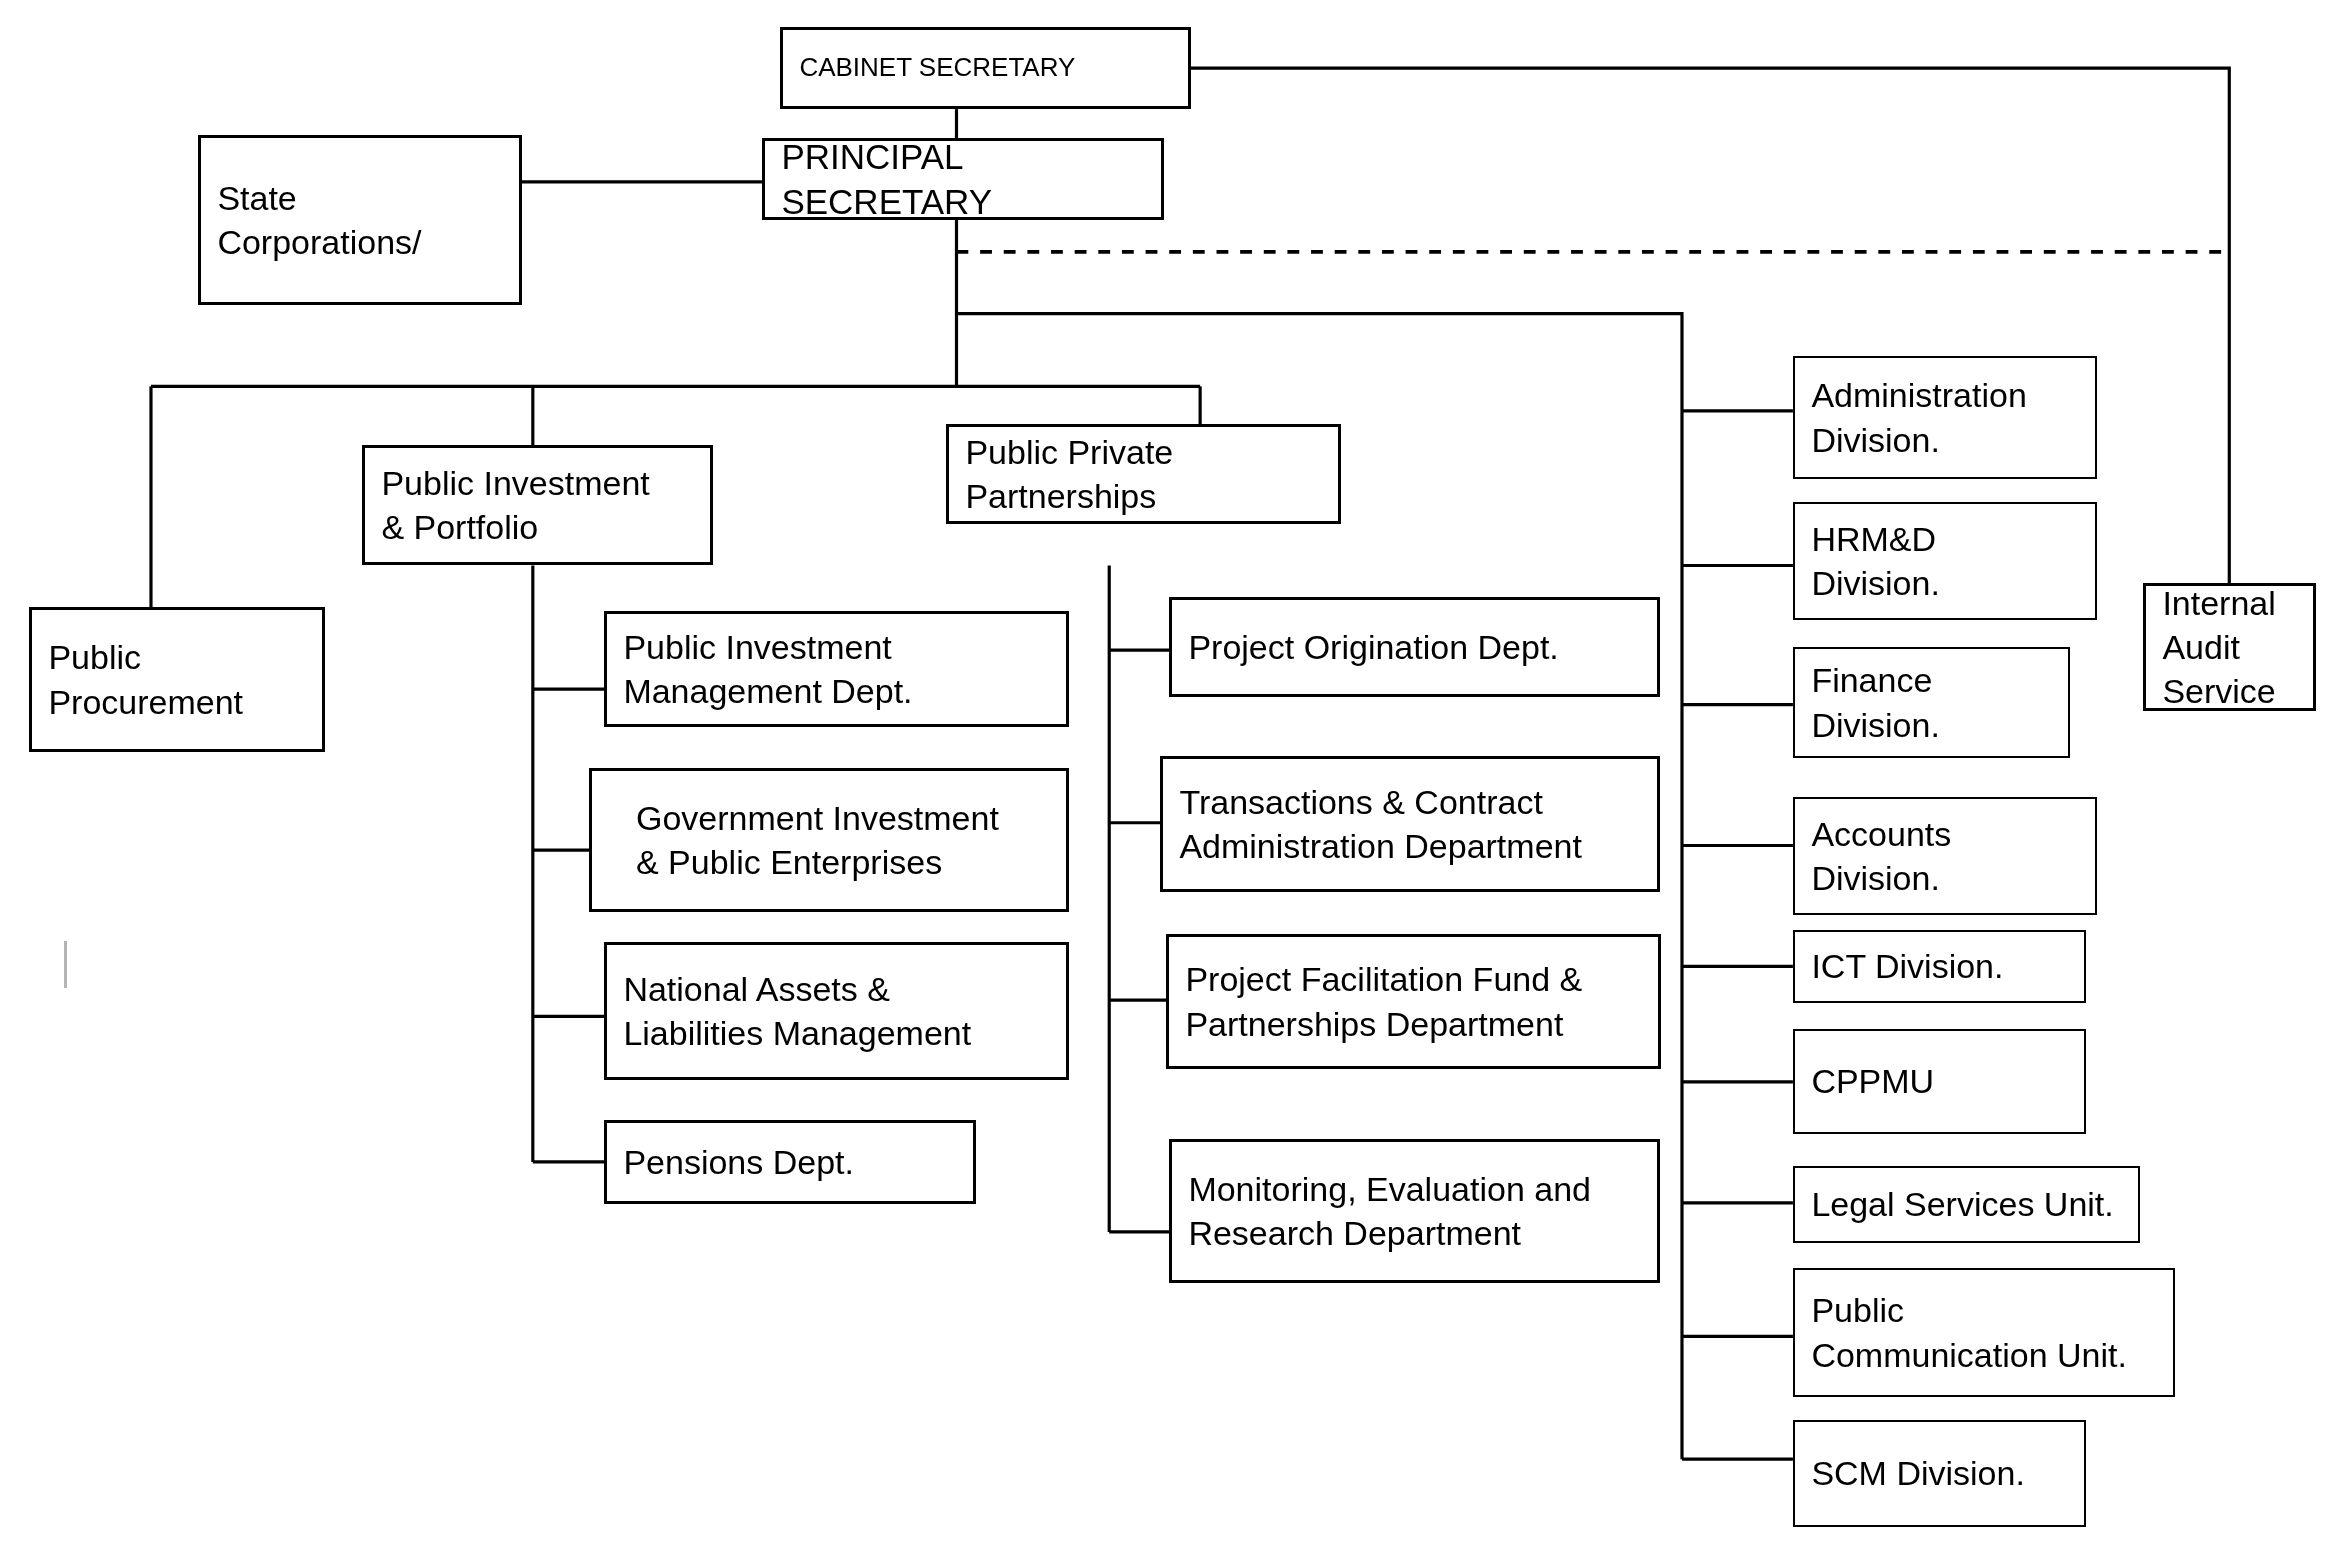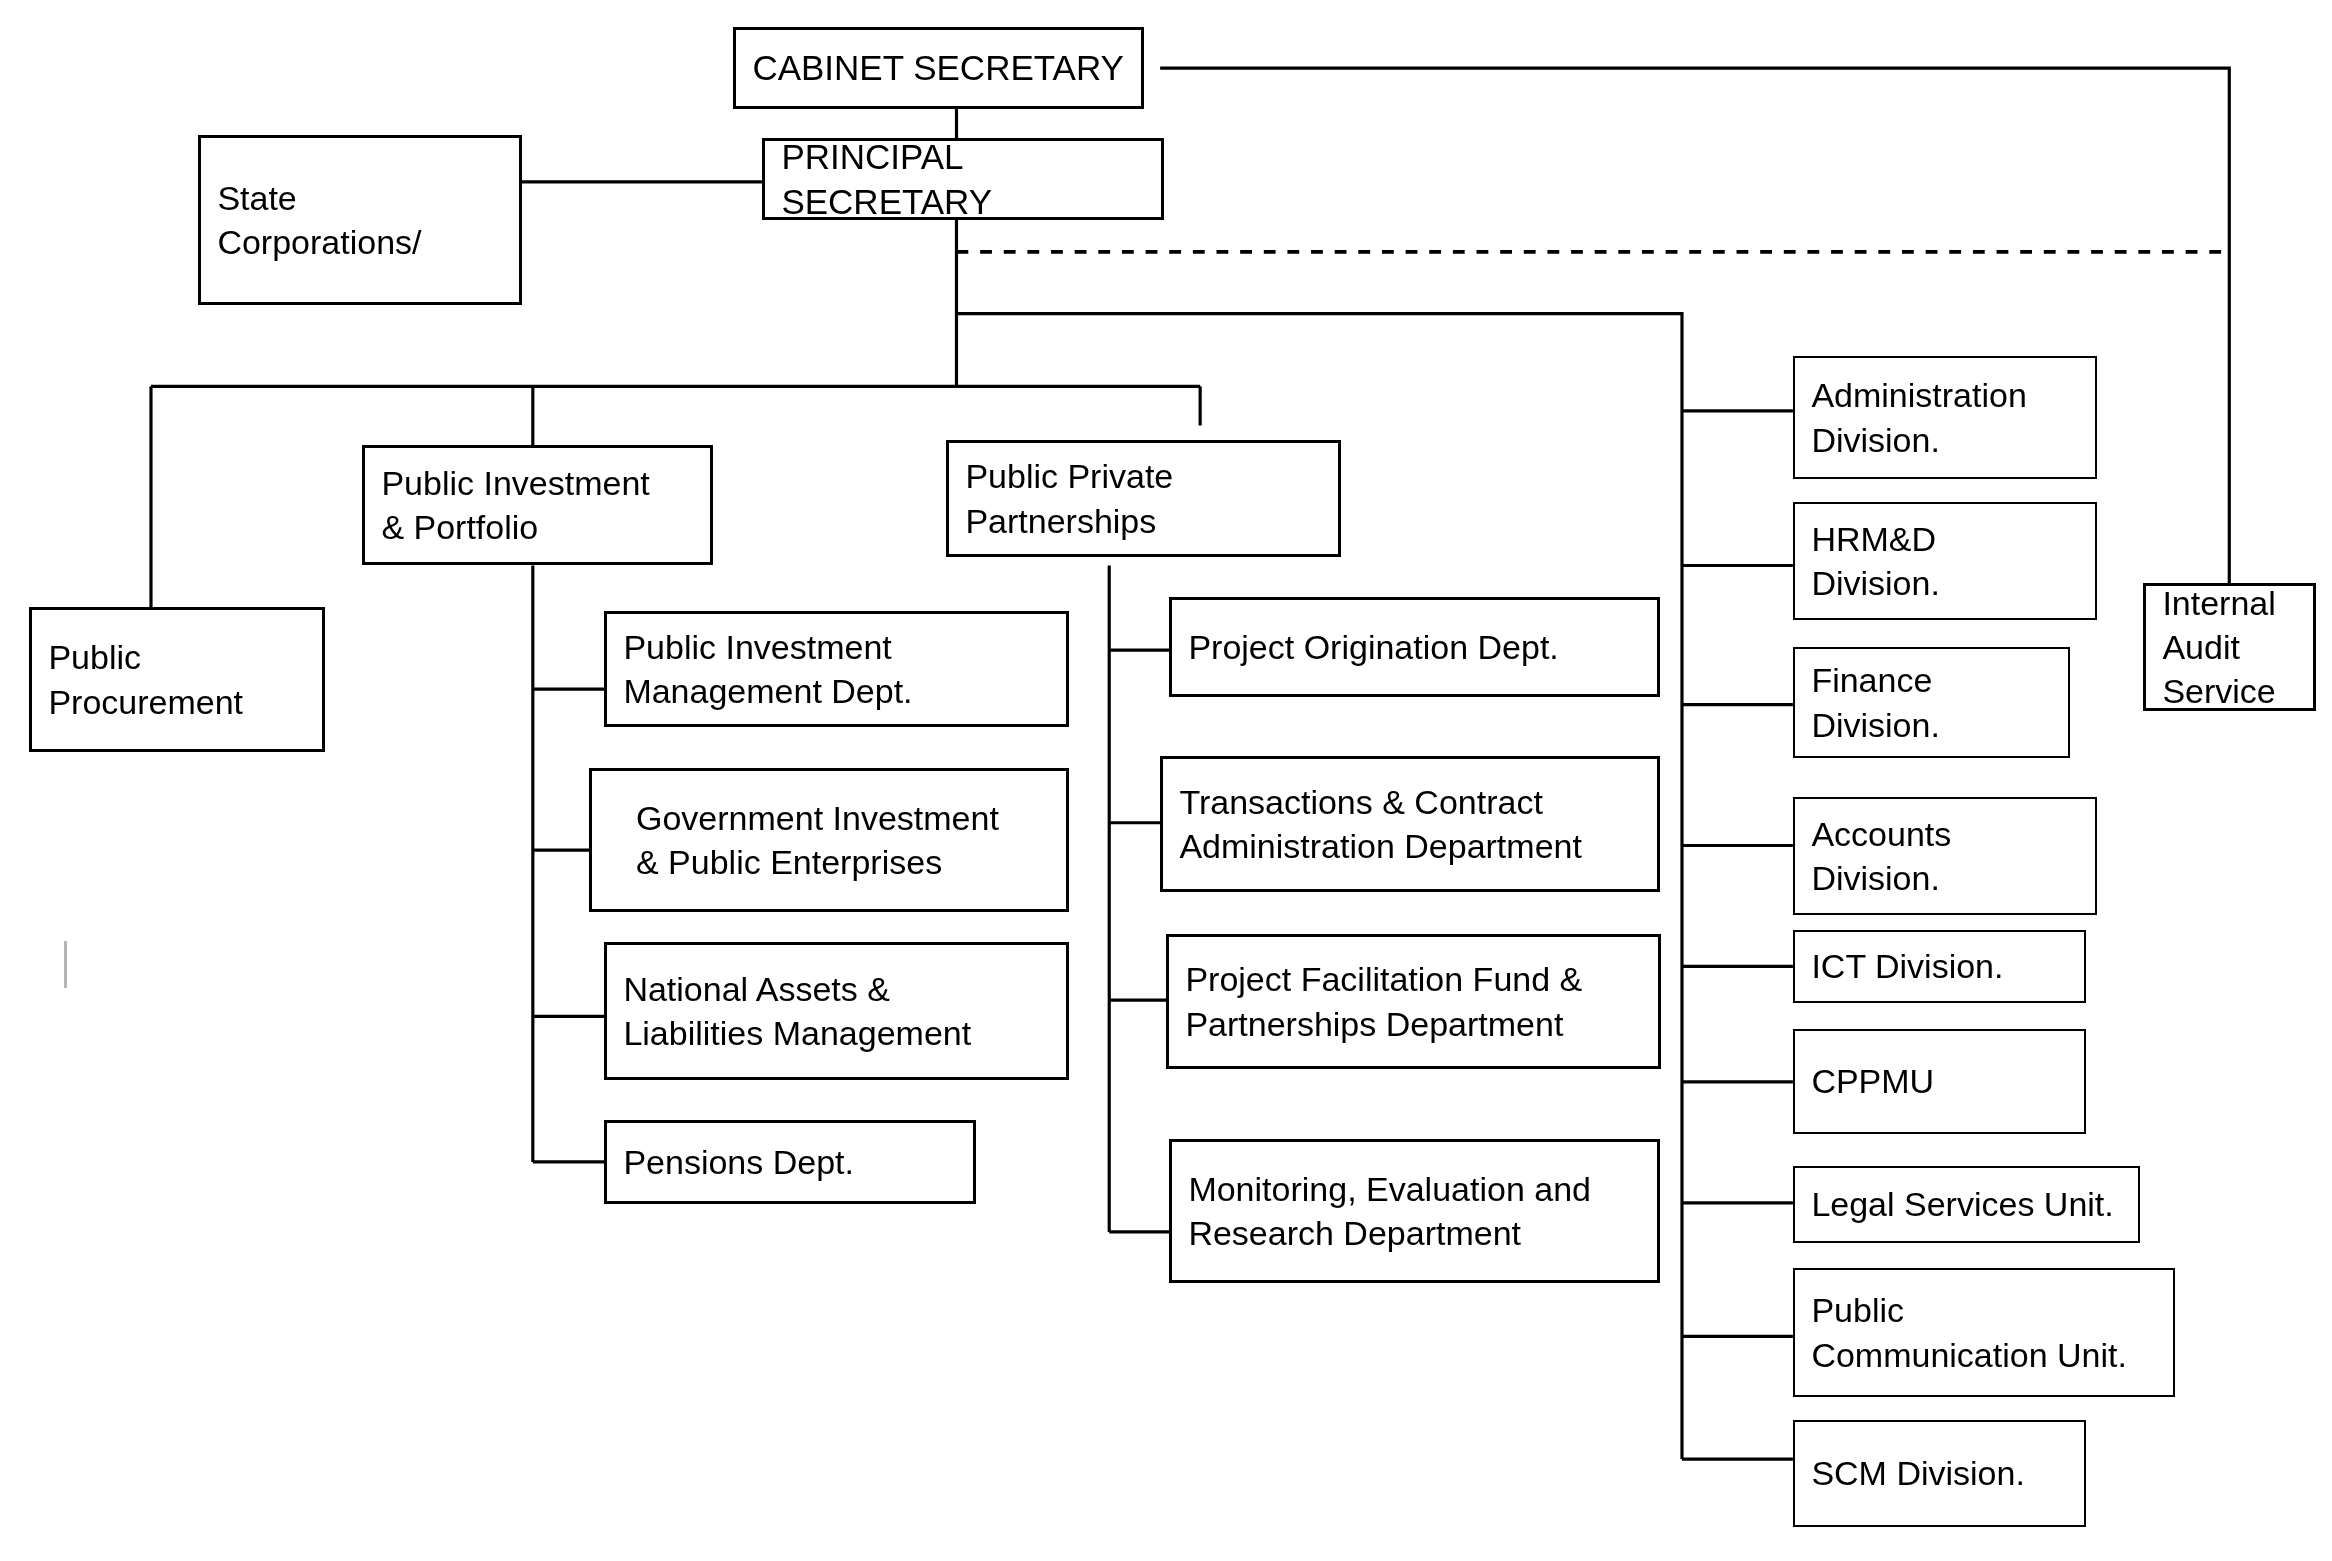--- a/index.html
+++ b/index.html
@@ -94,34 +94,34 @@
       <path d="M1850 1063 L1972 1063"></path>
       <path d="M1850 1190 L1972 1190"></path>
       <path d="M1850 1323 L1972 1323"></path>
       <path d="M1850 1470 L1972 1470"></path>
       <path d="M1850 1605 L1972 1605"></path>
     </g>
   </svg>
 
   <div class="faint-mark" style="left:64px; top:941px; height:47px;"></div>
 
-  <div class="node caps" style="left:733px; top:27px; width:411px; height:82px; font-size:35px;">CABINET SECRETARY</div>
+  <div class="node caps" style="left:780px; top:27px; width:411px; height:82px; font-size:26px;">CABINET SECRETARY</div>
 
   <div class="node caps" style="left:762px; top:138px; width:402px; height:82px; font-size:35px;">PRINCIPAL SECRETARY</div>
 
   <div class="node" style="left:198px; top:135px; width:324px; height:170px;">State
 Corporations/</div>
 
   <div class="node" style="left:29px; top:607px; width:296px; height:145px;">Public
 Procurement</div>
 
   <div class="node" style="left:362px; top:445px; width:351px; height:120px;">Public Investment
 &amp; Portfolio</div>
 
-  <div class="node" style="left:946px; top:440px; width:395px; height:117px;">Public Private
+  <div class="node" style="left:946px; top:424px; width:395px; height:100px;">Public Private
 Partnerships</div>
 
   <div class="node" style="left:2143px; top:583px; width:173px; height:128px;">Internal
 Audit
 Service</div>
 
   <div class="node" style="left:604px; top:611px; width:465px; height:116px;">Public Investment
 Management Dept.</div>
 
   <div class="node" style="left:589px; top:768px; width:480px; height:144px;padding-left:44px;">Government Investment

